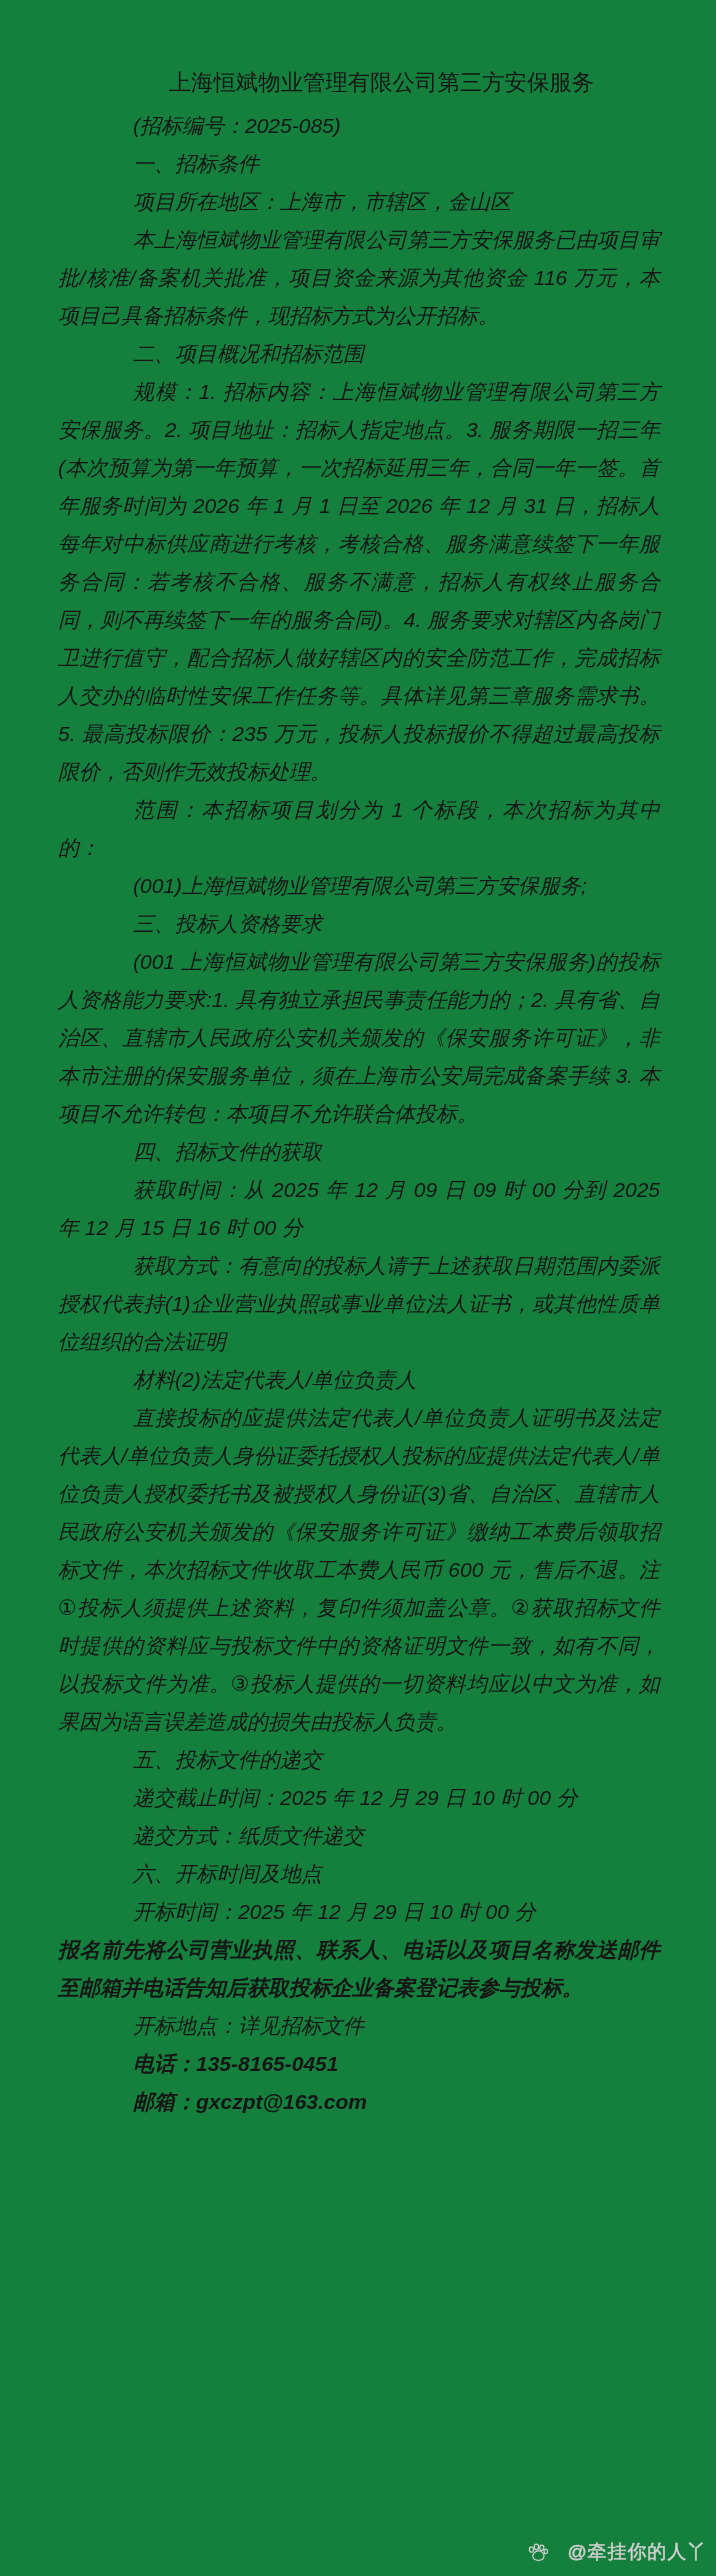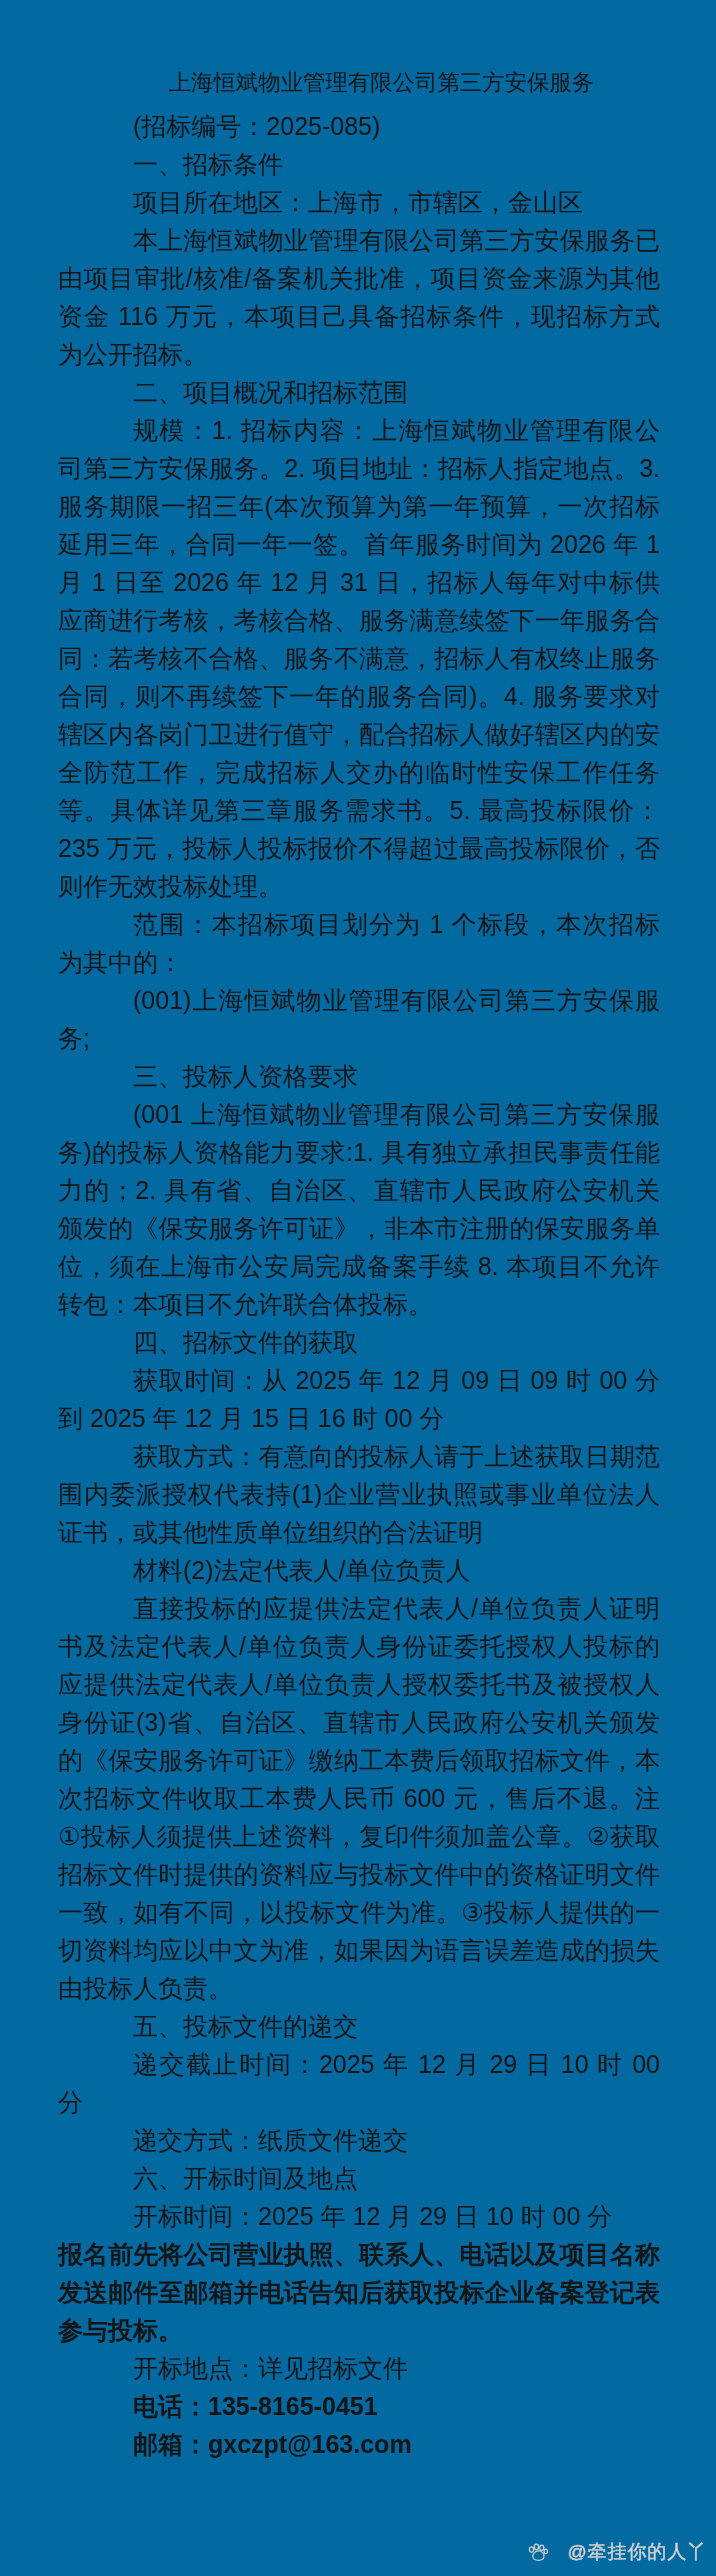--- a/index.html
+++ b/index.html
@@ -1,40 +1,41 @@
 <!DOCTYPE html>
 <html style="font-size:14.3px"><head>
 <meta charset="utf-8">
 <style>
   html, body { margin: 0; padding: 0; background: #ffffff; }
   .page {
     position: relative;
     width: 716px;
     height: 2576px;
     box-sizing: border-box;
-    background: #0369a1;
+    background: #15803d;
     color: #151515;
     font-family: "Liberation Sans", "DejaVu Sans", sans-serif;
     padding: 64px 56px 12px 58px;
     overflow: hidden;
   }
   .doc-title {
     font-size: 22.4px;
     font-weight: 400;
     text-align: center;
     text-indent: 2em;
     margin: 0 0 5.4px 0;
     line-height: 38px;
     white-space: nowrap;
   }
   .para {
-    font-size: 25px;
+    font-size: 21px;
     line-height: 38px;
     margin: 0;
     text-align: justify;
+    font-style: italic;
   }
   .para.indent { text-indent: 75px; }
   .para.flush  { text-indent: 0; }
   .para.bold   { font-weight: 700; }
   .watermark {
     position: absolute;
     right: 9px;
     bottom: 10.7px;
     display: flex;
     align-items: center;
@@ -56,21 +57,21 @@
   <div id="doc-body">
       <p class="para indent">(招标编号：2025-085)</p>
       <p class="para indent">一、招标条件</p>
       <p class="para indent">项目所在地区：上海市，市辖区，金山区</p>
       <p class="para indent">本上海恒斌物业管理有限公司第三方安保服务已由项目审批/核准/备案机关批准，项目资金来源为其他资金 116 万元，本项目己具备招标条件，现招标方式为公开招标。</p>
       <p class="para indent">二、项目概况和招标范围</p>
       <p class="para indent">规模：1. 招标内容：上海恒斌物业管理有限公司第三方安保服务。2. 项目地址：招标人指定地点。3. 服务期限一招三年(本次预算为第一年预算，一次招标延用三年，合同一年一签。首年服务时间为 2026 年 1 月 1 日至 2026 年 12 月 31 日，招标人每年对中标供应商进行考核，考核合格、服务满意续签下一年服务合同：若考核不合格、服务不满意，招标人有权终止服务合同，则不再续签下一年的服务合同)。4. 服务要求对辖区内各岗门卫进行值守，配合招标人做好辖区内的安全防范工作，完成招标人交办的临时性安保工作任务等。具体详见第三章服务需求书。5. 最高投标限价：235 万元，投标人投标报价不得超过最高投标限价，否则作无效投标处理。</p>
       <p class="para indent">范围：本招标项目划分为 1 个标段，本次招标为其中的：</p>
       <p class="para indent">(001)上海恒斌物业管理有限公司第三方安保服务;</p>
       <p class="para indent">三、投标人资格要求</p>
-      <p class="para indent">(001 上海恒斌物业管理有限公司第三方安保服务)的投标人资格能力要求:1. 具有独立承担民事责任能力的；2. 具有省、自治区、直辖市人民政府公安机关颁发的《保安服务许可证》，非本市注册的保安服务单位，须在上海市公安局完成备案手续 8. 本项目不允许转包：本项目不允许联合体投标。</p>
+      <p class="para indent">(001 上海恒斌物业管理有限公司第三方安保服务)的投标人资格能力要求:1. 具有独立承担民事责任能力的；2. 具有省、自治区、直辖市人民政府公安机关颁发的《保安服务许可证》，非本市注册的保安服务单位，须在上海市公安局完成备案手续 3. 本项目不允许转包：本项目不允许联合体投标。</p>
       <p class="para indent">四、招标文件的获取</p>
       <p class="para indent">获取时间：从 2025 年 12 月 09 日 09 时 00 分到 2025 年 12 月 15 日 16 时 00 分</p>
       <p class="para indent">获取方式：有意向的投标人请于上述获取日期范围内委派授权代表持(1)企业营业执照或事业单位法人证书，或其他性质单位组织的合法证明</p>
       <p class="para indent">材料(2)法定代表人/单位负责人</p>
       <p class="para indent">直接投标的应提供法定代表人/单位负责人证明书及法定代表人/单位负责人身份证委托授权人投标的应提供法定代表人/单位负责人授权委托书及被授权人身份证(3)省、自治区、直辖市人民政府公安机关颁发的《保安服务许可证》缴纳工本费后领取招标文件，本次招标文件收取工本费人民币 600 元，售后不退。注①投标人须提供上述资料，复印件须加盖公章。②获取招标文件时提供的资料应与投标文件中的资格证明文件一致，如有不同，以投标文件为准。③投标人提供的一切资料均应以中文为准，如果因为语言误差造成的损失由投标人负责。</p>
       <p class="para indent">五、投标文件的递交</p>
       <p class="para indent">递交截止时间：2025 年 12 月 29 日 10 时 00 分</p>
       <p class="para indent">递交方式：纸质文件递交</p>
       <p class="para indent">六、开标时间及地点</p>
       <p class="para indent">开标时间：2025 年 12 月 29 日 10 时 00 分</p>

